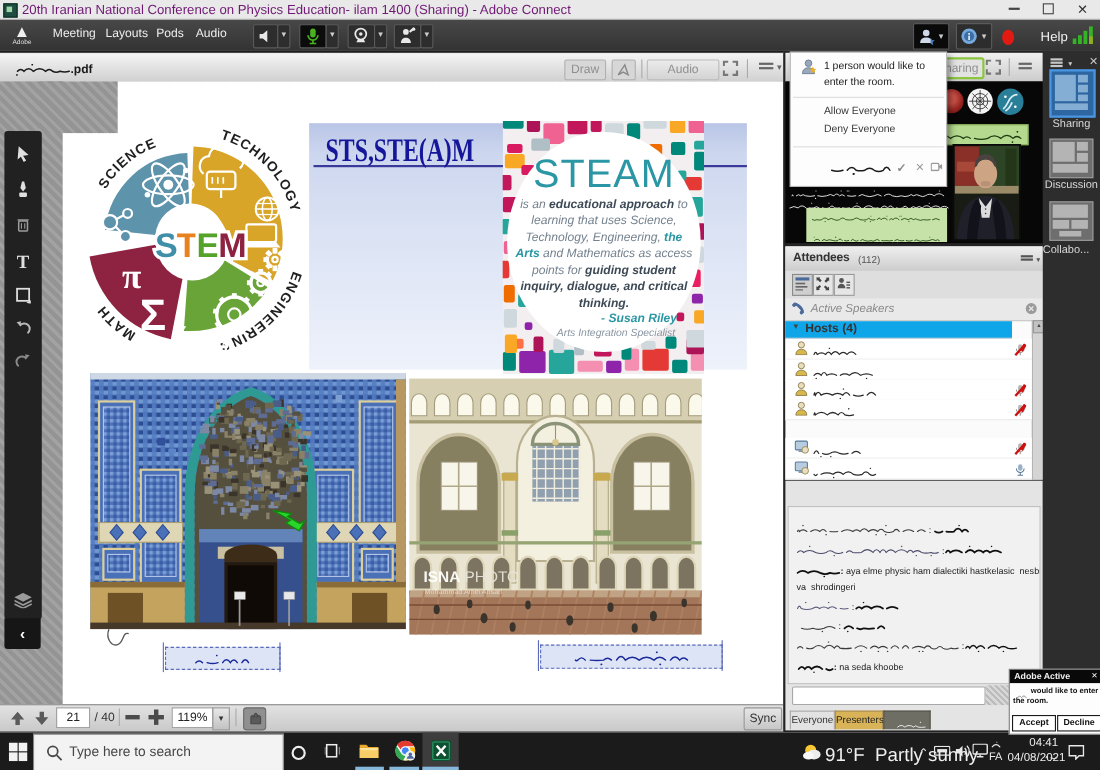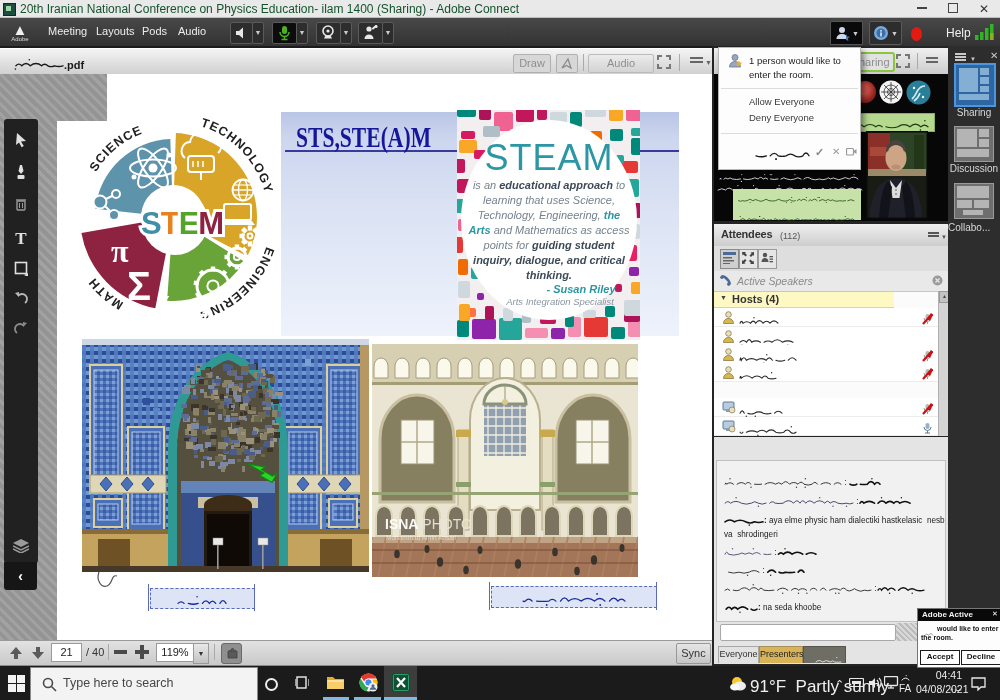--- a/index.html
+++ b/index.html
@@ -3,21 +3,21 @@
 html,body{margin:0;padding:0;}
 body{width:1000px;height:700px;position:relative;overflow:hidden;
  font-family:"Liberation Sans",sans-serif;background:#fff;}
 .abs{position:absolute;}
 .stripes{background:repeating-linear-gradient(45deg,#a2a2a2 0 3px,#949494 3px 7px);}
 </style></head><body>
 <div class="abs" style="left:0;top:0;width:1000px;height:17px;background:#e9e9e9;border-bottom:1px solid #bdbdbd">
 <div class="abs" style="left:3px;top:3px;width:11px;height:11px;background:#1d4d40;border:1px solid #0d2d24">
       <div class="abs" style="left:2px;top:2px;width:5px;height:5px;background:#9fd6a8"></div>
     </div>
-<div class="abs" style="left:20px;top:2px;font-size:12px;color:#14532d;white-space:nowrap">20th Iranian National Conference on Physics Education- ilam 1400 (Sharing) - Adobe Connect</div>
+<div class="abs" style="left:20px;top:2px;font-size:12px;color:#701a75;white-space:nowrap">20th Iranian National Conference on Physics Education- ilam 1400 (Sharing) - Adobe Connect</div>
 <div class="abs" style="left:917px;top:7px;width:10px;height:2px;background:#444"></div>
 <div class="abs" style="left:948px;top:3px;width:8px;height:8px;border:1.5px solid #444"></div>
 <div class="abs" style="left:979px;top:2px;font-size:12px;color:#333">✕</div>
 </div>
 <div class="abs" style="left:0;top:18px;width:1000px;height:28px;background:linear-gradient(#484848,#333);border-bottom:1px solid #101010">
 <div class="abs" style="left:9px;top:3px;width:22px;height:17px;color:#f0f0f0;font-size:15px;font-weight:bold;text-align:center">▲</div>
 <div class="abs" style="left:7px;top:18px;width:26px;font-size:6px;color:#ddd;text-align:center">Adobe</div>
 <div class="abs" style="left:48px;top:7px;font-size:11px;color:#ededed">Meeting</div>
 <div class="abs" style="left:96px;top:7px;font-size:11px;color:#ededed">Layouts</div>
 <div class="abs" style="left:142px;top:7px;font-size:11px;color:#ededed">Pods</div>
@@ -1044,21 +1044,21 @@
       </svg>
       <span style="position:absolute;left:23px;top:4px;font-size:10.5px;font-style:italic;color:#8a8a8a">Active Speakers</span>
       <svg width="11" height="11" style="position:absolute;left:218px;top:4px">
         <circle cx="5.5" cy="5.5" r="5" fill="#9a9a9a"></circle>
         <path d="M3.5 3.5l4 4M7.5 3.5l-4 4" stroke="#e8e8e8" stroke-width="1.2"></path>
       </svg>
     </div>
 <div class="abs" style="left:224px;top:67px;width:10px;height:145px;background:#d4d4d4;border-left:1px solid #b0b0b0">
       <div class="abs" style="left:0;top:0;width:9px;height:10px;background:#c2c2c2;border:1px solid #999;font-size:5px;color:#444;text-align:center;line-height:8px">▲</div>
     </div>
-<div class="abs" style="left:0;top:68px;width:180px;height:15px;background:#fef9c3;border-bottom:1px solid #d0d0d0">
+<div class="abs" style="left:0;top:68px;width:206px;height:15px;background:#0ea5e9;border-bottom:1px solid #d0d0d0">
       <span style="position:absolute;left:6px;top:2px;font-size:7px;color:#444">▼</span>
       <span style="position:absolute;left:18px;top:1px;font-size:11px;font-weight:bold;color:#333">Hosts (4)</span>
     </div>
 <div class="abs" style="left:0;top:84px;width:224px;height:18px;background:#ffffff;border-bottom:1px solid #ececec">
       <div class="abs" style="left:8px;top:2px"><svg width="13" height="13">
           <circle cx="6.5" cy="3.5" r="2.8" fill="#e8dfc0" stroke="#8a7a4a" stroke-width="0.8"></circle>
           <path d="M1.5 12.5c0-3.4 2.3-5 5-5s5 1.6 5 5z" fill="#d8b84a" stroke="#8a7a4a" stroke-width="0.8"></path>
         </svg></div>
       <div class="abs" style="left:25px;top:4px"><svg width="40" height="10" viewBox="0 0 40 10" style="vertical-align:middle">
           <path d="M39.0,6.2 Q35.0,1.5 31.0,6.2 Q27.6,2.4 24.1,6.2 Q20.4,1.1 16.7,6.2 Q14.2,2.0 11.6,6.2 Q7.8,3.4 4.0,6.2 Q2.5,2.5 1.0,6.2" fill="none" stroke="#2a2a2a" stroke-width="1.1" stroke-linecap="round"></path>

